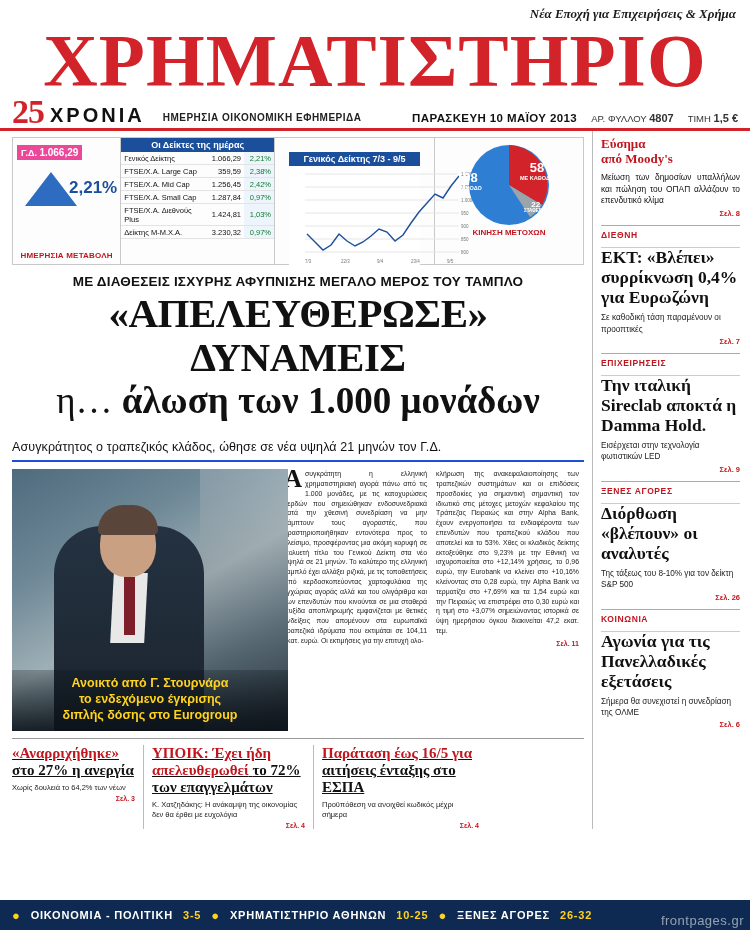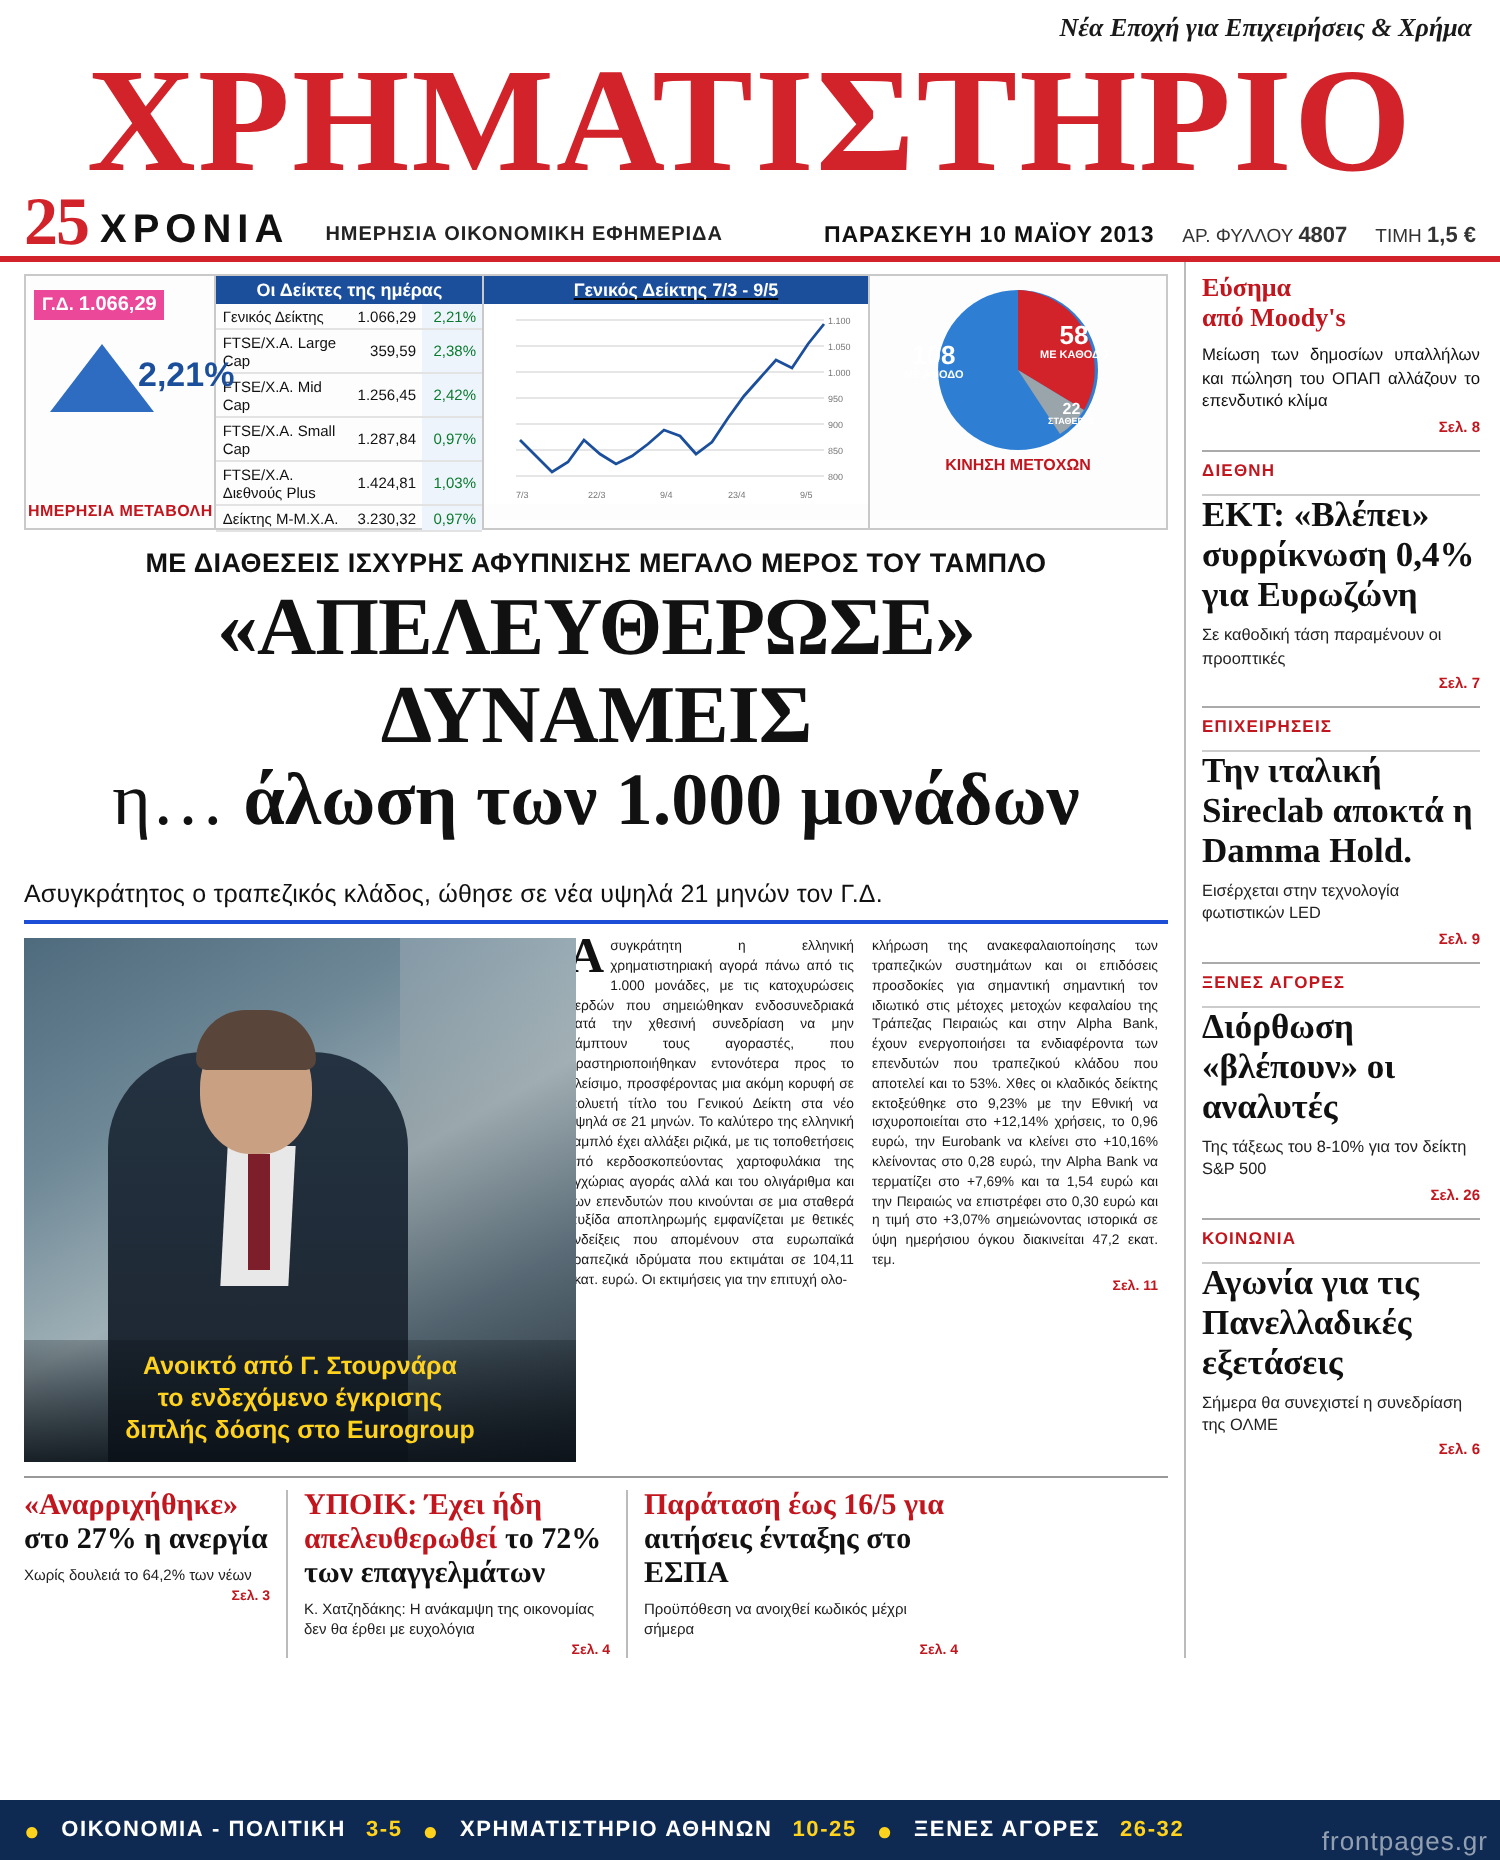--- a/index.html
+++ b/index.html
@@ -131,21 +131,21 @@
   .mk-table-hd {
     background: #1b4f9c; color: #fff; font-size: 9px; font-weight: bold;
     text-align: center; padding: 2px 0;
   }
   .mk-table table { width: 100%; border-collapse: collapse; font-size: 7.5px; }
   .mk-table td { padding: 1.5px 3px; border-bottom: 1px solid #e3e3e3; }
   .mk-table td.name { color: #111; }
   .mk-table td.val { text-align: right; color: #111; }
   .mk-table td.chg { text-align: right; color: #0a7a2f; width: 30px; background: #eef4fb;}
 
-  .mk-chart { width: 220px; position: relative; padding: 0; text-decoration: underline; }
+  .mk-chart { width: 160px; position: relative; padding: 14px; }
   .mk-chart-hd {
     background: #1b4f9c; color: #fff; font-size: 9px; font-weight: bold;
     text-align: center; padding: 2px 0;
   }
   .chartbox { position: relative; height: 100px; background: #fff; }
   .chart-svg { display:block; }
 
   .mk-pie { width: 148px; position: relative; padding: 3px; }
   .pie-wrap { position: relative; width: 142px; height: 98px; }
   .pie-label {
@@ -249,21 +249,21 @@
     display: flex; border-top: 1px solid #999; margin-top: 7px; padding-top: 6px;
   }
   .brief { padding: 0 8px; border-right: 1px solid #bbb; }
   .brief:first-child { padding-left: 0; }
   .brief:last-child { border-right: none; padding-right: 0; }
   .b1 { width: 132px; }
   .b2 { width: 170px; }
   .b3 { width: 165px; }
   .brief h3 {
     font-family: "Liberation Serif", serif;
-    font-size: 15px; line-height: 1.12; color: #111; font-weight: bold;
+    font-size: 15px; line-height: 1.12; color: #111; font-weight: bold; text-decoration: underline;
   }
   .brief h3 .red { color: #c2161e; }
   .brief .bsub { font-size: 7.5px; line-height: 1.35; color: #222; padding-top: 4px; }
   .brief .bref { color: #c2161e; font-weight: bold; font-size: 7px; text-align: right; display: block; padding-top: 2px;}
 
   
   .rail-top h2 {
     font-family: "Liberation Serif", serif;
     font-size: 13px; line-height: 1.12; color: #c2161e; font-weight: bold;
   }

